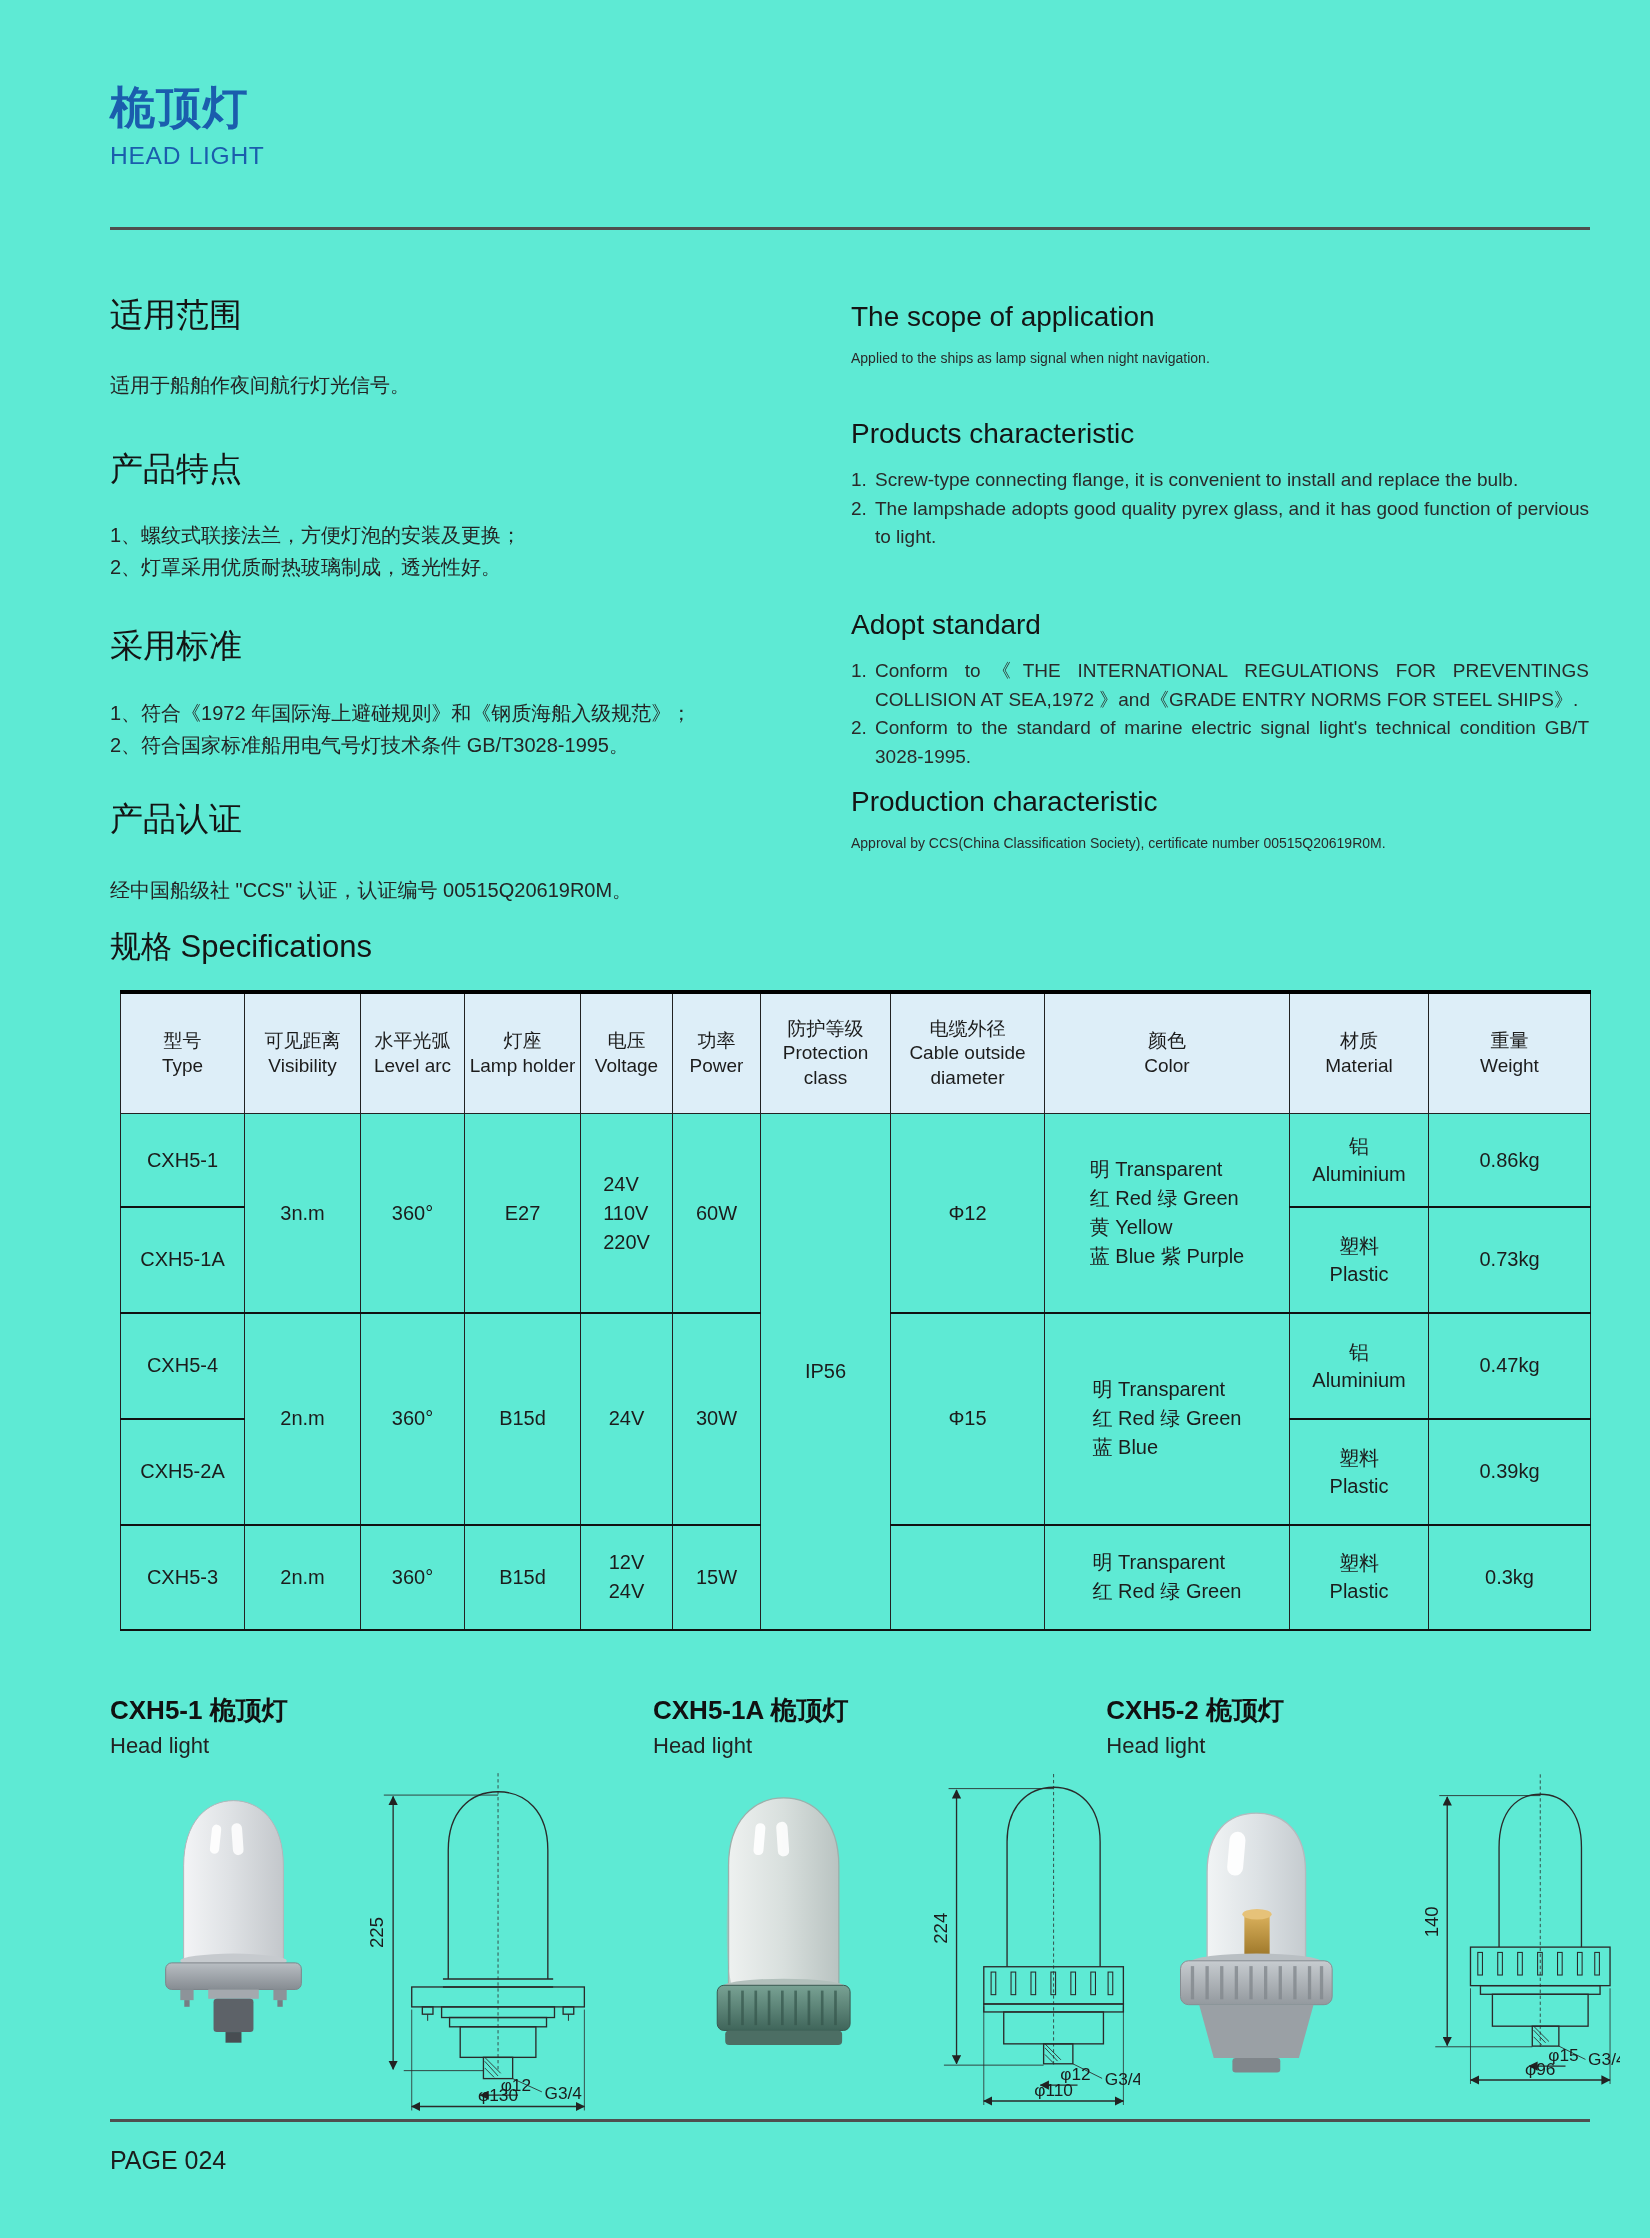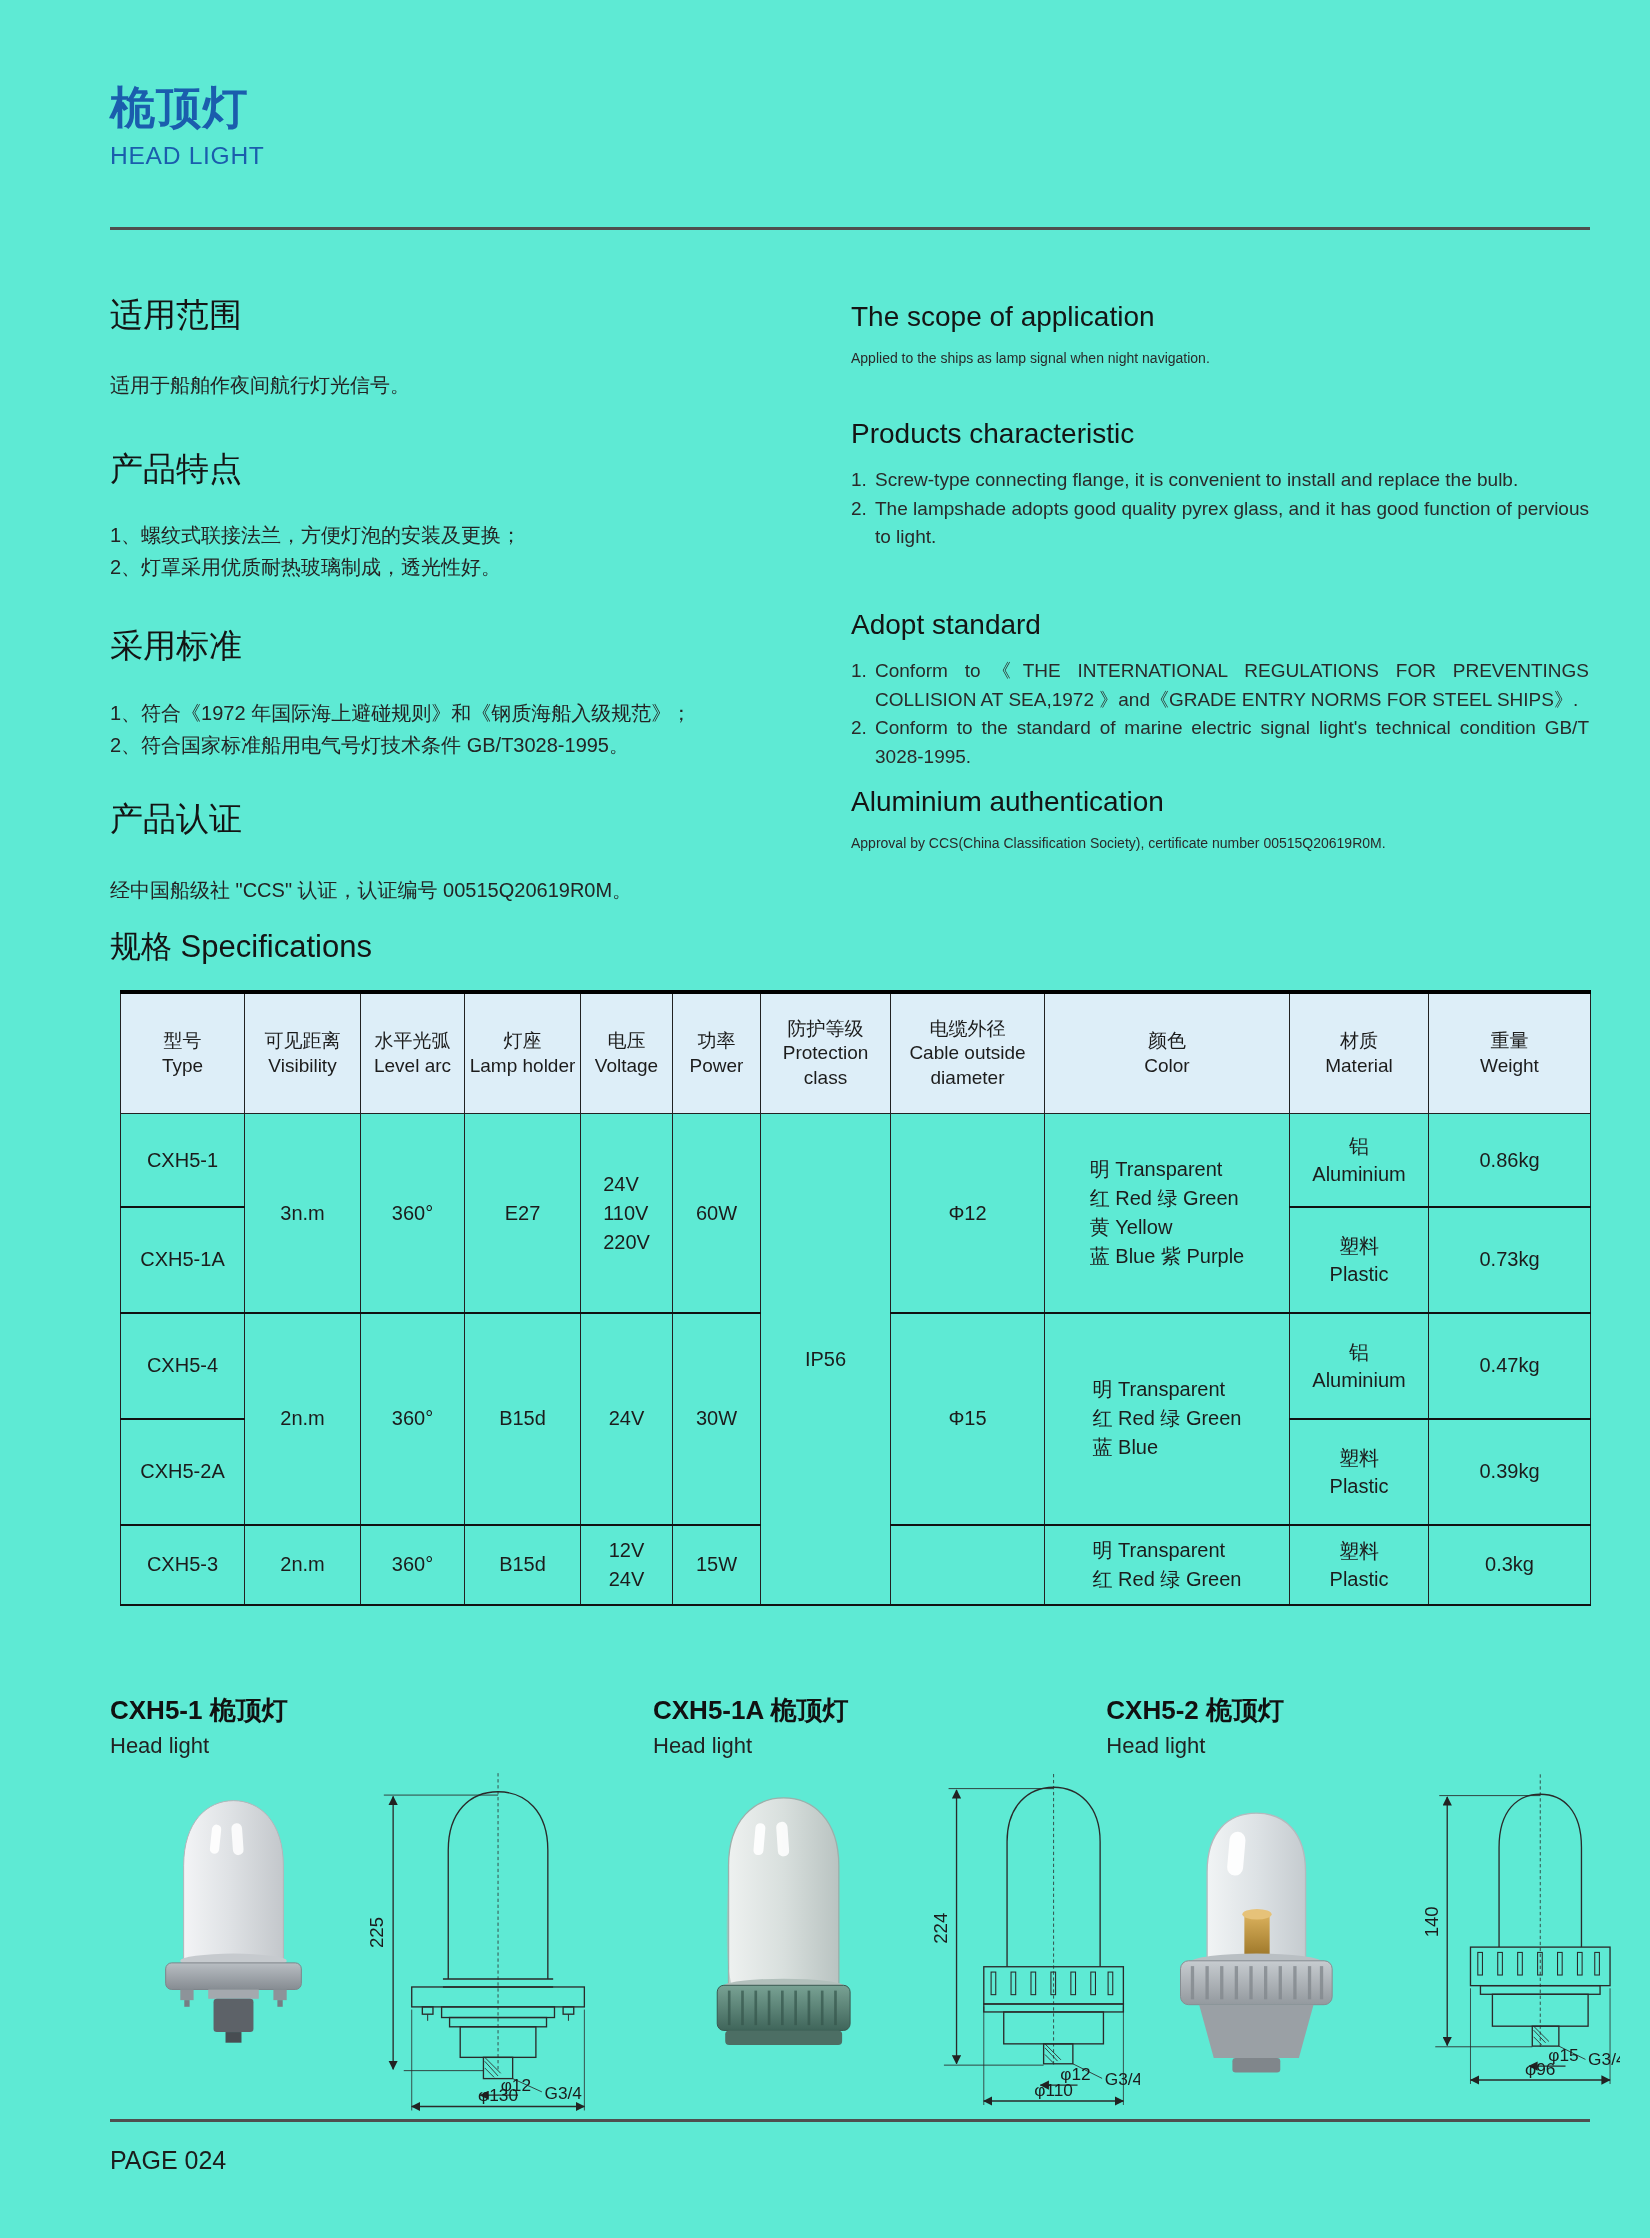--- a/index.html
+++ b/index.html
@@ -26,21 +26,21 @@
   .specs-h{font-size:31px;color:#141414;}
   table.spec{border-collapse:collapse;table-layout:fixed;width:1470px;
              border-top:4px solid #000;border-bottom:2.7px solid #111;
              border-left:1.3px solid #222;border-right:1.3px solid #222;}
   table.spec th, table.spec td{border-left:1.3px solid #222;border-right:1.3px solid #222;
              text-align:center;vertical-align:middle;padding:2.7px;}
   table.spec thead th{background:#ddeef8;font-weight:400;font-size:19px;line-height:1.3;
              border-bottom:1.3px solid #222;height:114px;}
   table.spec tbody td{font-size:20px;color:#1c1c1c;}
   tr.hr1{height:93px;} tr.hr2{height:106px;} tr.hr3{height:106px;}
-  tr.hr4{height:106px;} tr.hr5{height:80px;}
+  tr.hr4{height:106px;} tr.hr5{height:105px;}
   tr.thick-top td{border-top:2.7px solid #111;}
   td.b-split{border-bottom:2.7px solid #111;}
   .cell-lines{display:inline-block;text-align:left;line-height:1.45;}
   .mat div{line-height:1.4;}
 
   
   .product{position:absolute;top:1693px;height:426px;}
   .p-name{font-size:26px;font-weight:700;color:#111;}
   .p-sub{font-size:22px;color:#222;margin-top:5.3px;}
   svg text{font-family:"Liberation Sans", sans-serif;}
@@ -152,21 +152,21 @@
         <span class="txt">Conform to《THE INTERNATIONAL REGULATIONS FOR PREVENTINGS COLLISION AT SEA,1972 》and《GRADE ENTRY NORMS FOR STEEL SHIPS》.</span>
       </div>
       <div class="en-item">
         <span class="num">2.</span>
         <span class="txt">Conform to the standard of marine electric signal light's technical condition GB/T 3028-1995.</span>
       </div>
     </div>
   </div>
 
   <div class="abs" style="left:851px;top:786px;width:738px;">
-    <div class="en-h">Aluminium authentication</div>
+    <div class="en-h">Production characteristic</div>
     <div class="en-body" style="margin-top:14.6px;">Approval by CCS(China Classification Society), certificate number 00515Q20619R0M.</div>
   </div>
 
   <div class="abs specs-h" style="left:110px;top:926px;">规格 Specifications</div>
 
   <table class="spec abs" style="left:120px;top:990px;">
     <colgroup>
       <col style="width:124px">
         <col style="width:116px">
         <col style="width:104px">

